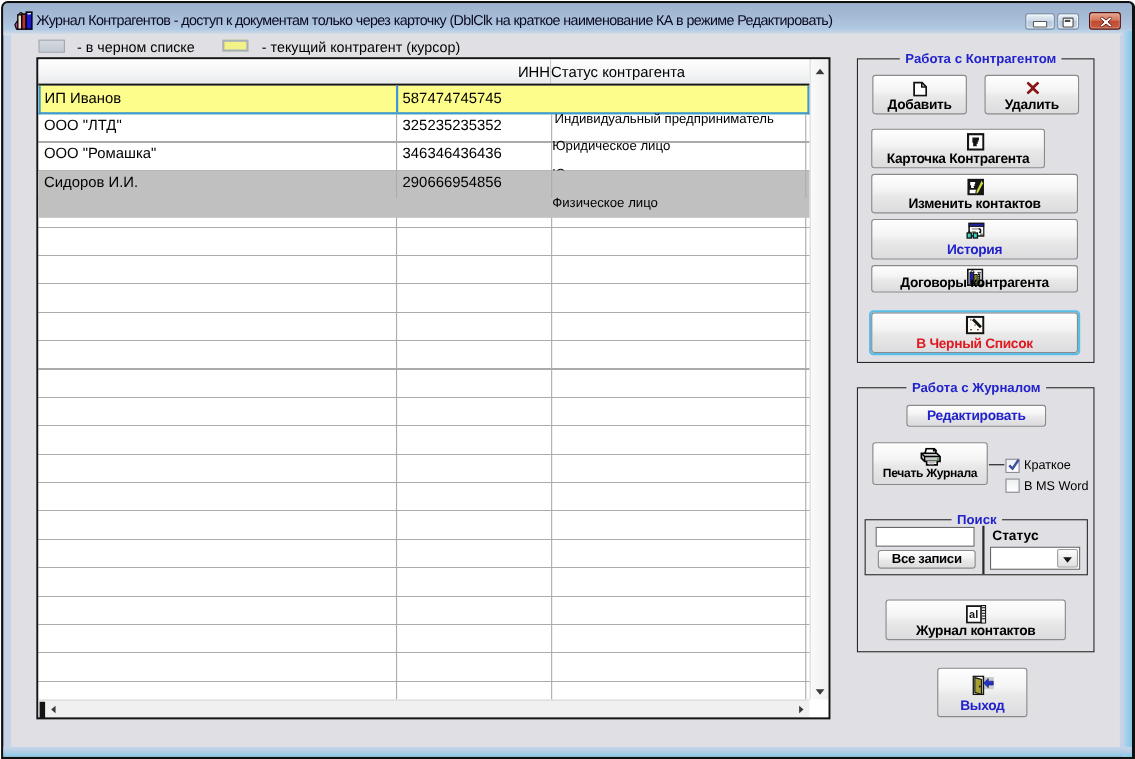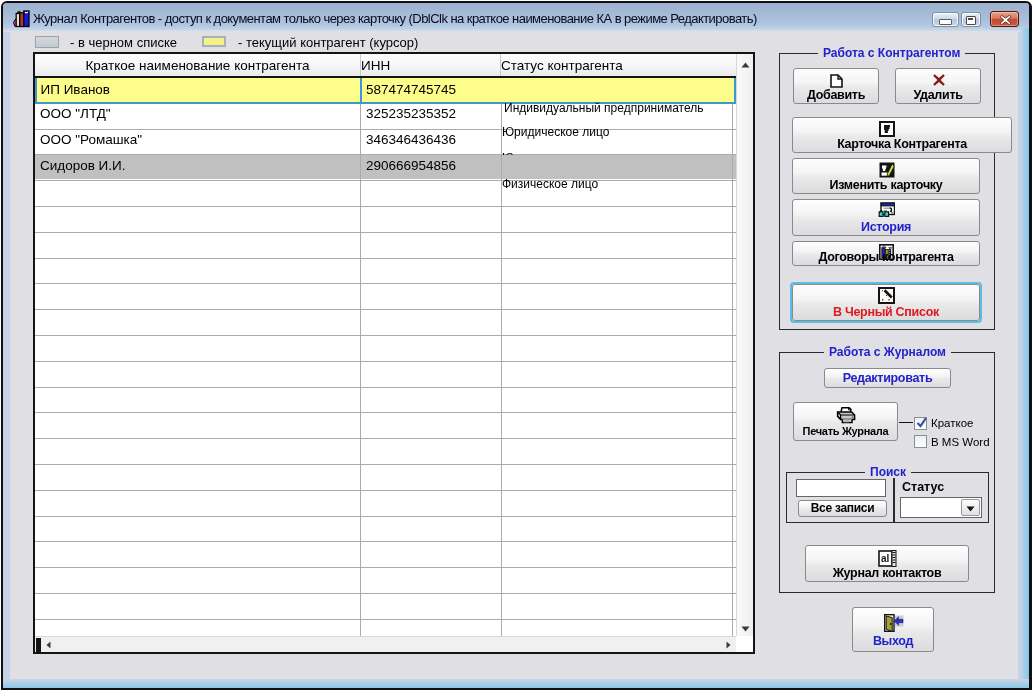--- a/index.html
+++ b/index.html
@@ -52,42 +52,41 @@
 <svg class="abs" style="left:9px;top:3px" width="11" height="10" viewBox="0 0 11 10">
 <path d="M1.6 0.3 L5.5 3.1 L9.4 0.3 L10.8 1.8 L7.3 5 L10.8 8.2 L9.4 9.7 L5.5 6.9 L1.6 9.7 L0.2 8.2 L3.7 5 L0.2 1.8 Z" fill="#fff" stroke="#60201a" stroke-width="0.9"></path>
     </svg>
   </div>
 <div class="abs" style="left:35px;top:36px;width:24px;height:12px;border:1px solid #9AA4B0;background:linear-gradient(180deg,#D4D8DE,#C4CAD2)"></div>
 <div class="abs t13" style="left:70px;top:35px">- в черном списке</div>
 <div class="abs" style="left:202px;top:36px;width:24px;height:11px;border:2px solid #A8B0BC;background:#F2F287"></div>
 <div class="abs t13" style="left:238px;top:35px">- текущий контрагент (курсор)</div>
 <div class="abs" style="left:33px;top:52px;width:722px;height:602px;border:2px solid #141414;background:#fff">
 <div class="abs" style="left:0;top:0;width:701px;height:22px;background:linear-gradient(180deg,#FDFDFD 0%,#F4F5F6 60%,#E9EAEC 100%)">
-<div class="abs" style="left:0;top:0;width:326px;height:22px;border-right:1px solid #C8CCD2;text-align:center;line-height:24px;font-size:13.5px">Краткое наименование контрагента</div>
-<div class="abs" style="left:326px;top:0;width:140px;height:22px;border-right:1px solid #C8CCD2;text-align:left;line-height:24px;font-size:13.5px">ИНН</div>
+<div class="abs" style="left:326px;top:0;width:140px;height:22px;border-right:1px solid #C8CCD2;text-align:right;line-height:24px;font-size:13.5px">ИНН</div>
 <div class="abs" style="left:466px;top:0;width:235px;height:22px;text-align:left;line-height:24px;font-size:13.5px">Статус контрагента</div>
 </div>
 <div class="abs" style="left:0;top:22px;width:701px;height:2px;background:#141414"></div>
 <div class="abs" style="left:0;top:24px;width:701px;height:558px;background:repeating-linear-gradient(180deg,#fff 0px,#fff 24.8px,#ABABAB 24.8px,#ABABAB 25.8px)">
 <div class="cline" style="left:325px;top:0;height:558px"></div>
 <div class="cline" style="left:466px;top:0;height:558px"></div>
 <div class="cline" style="left:697px;top:0;height:558px"></div>
 <div class="abs" style="left:0;top:0;width:701px;height:25.8px;background:#FDFD8B;border:2px solid #3E96D2;border-top:none">
 <div class="abs" style="left:323px;top:0;width:2px;height:100%;background:#3E96D2"></div>
 <div class="rowtxt" style="left:3.5px;top:3.5px">ИП Иванов</div>
 <div class="rowtxt" style="left:329px;top:3.5px">587474745745</div>
 <div class="sttxt" style="left:467px;top:5.5px">Индивидуальный предприниматель</div>
 </div>
 <div class="rowtxt" style="left:5px;top:28px">ООО "ЛТД"</div>
 <div class="rowtxt" style="left:331px;top:28px">325235235352</div>
 <div class="sttxt" style="left:467px;top:30px">Юридическое лицо</div>
 <div class="rowtxt" style="left:5px;top:54px">ООО "Ромашка"</div>
 <div class="rowtxt" style="left:331px;top:54px">346346436436</div>
 <div class="sttxt" style="left:467px;top:56px">Юридическое лицо</div>
-<div class="abs" style="left:0;top:77.4px;width:701px;height:24px;background:#C0C0C0">
+<div class="abs" style="left:0;top:77.4px;width:701px;height:43px;background:#C0C0C0">
 <div class="cline" style="left:325px;top:0;height:24.8px"></div>
 <div class="cline" style="left:466px;top:0;height:24.8px"></div>
 <div class="cline" style="left:697px;top:0;height:24.8px"></div>
 <div class="rowtxt" style="left:5px;top:3px">Сидоров И.И.</div>
 <div class="rowtxt" style="left:331px;top:3px">290666954856</div>
 <div class="sttxt" style="left:467px;top:5px">Физическое лицо</div>
 </div>
 </div>
 <div class="abs" style="left:701px;top:0;width:17px;height:582px;background:linear-gradient(90deg,#FAFAFA,#EFEFF1);border-left:1px solid #D8D8D8">
 <svg class="abs" style="left:4px;top:8px" width="9" height="6">
@@ -117,35 +116,35 @@
 <path d="M8 1 L8 5 L12 5" fill="none" stroke="#141414" stroke-width="1.4"></path>
     </svg>
     <div class="btxt" style="bottom:1px;color:#000;font-size:12.5px">Добавить</div>
   </div>
 <div class="btn" style="left:895px;top:68px;width:86px;height:36px;">
     <svg class="abs" style="left:37px;top:5px" width="12" height="12" viewBox="0 0 12 12">
 <path d="M1.7 0.2 L6 4 L10.3 0.2 L11.8 1.8 L7.6 6 L11.8 10.2 L10.3 11.8 L6 8 L1.7 11.8 L0.2 10.2 L4.4 6 L0.2 1.8 Z" fill="#8B1616"></path>
     </svg>
     <div class="btxt" style="bottom:1px;color:#000;font-size:12.5px">Удалить</div>
   </div>
-<div class="btn" style="left:792px;top:117px;width:220px;height:36px;">
+<div class="btn" style="left:792px;top:117px;width:158px;height:36px;">
     <svg class="abs" style="left:86px;top:3px" width="16" height="16" viewBox="0 0 16 16">
 <rect x="1" y="1" width="14" height="14" fill="#fff" stroke="#141414" stroke-width="2"></rect>
 <path d="M5 4 L11 4 L11 6.4 L10 6.4 L10.8 7.9 L9.5 7.9 L10.1 9.6 L8.7 9.6 L9.1 12 L5.7 12 L5.7 8.7 L5 8.7 Z" fill="#141414"></path>
     </svg>
     <div class="btxt" style="bottom:1px;color:#000;font-size:12.5px">Карточка Контрагента</div>
   </div>
 <div class="btn" style="left:792px;top:158px;width:188px;height:36px;">
     <svg class="abs" style="left:86px;top:3px" width="16" height="16" viewBox="0 0 16 16">
 <rect x="0.5" y="0.5" width="15" height="15" fill="#141414"></rect>
 <path d="M3 3.5 L7.5 3.5 L7.5 5.5 L6.7 5.5 L7.2 7.2 L6 7.2 L6.5 9 L3.8 9 L3.8 6.5 L3 6.5 Z" fill="#fff"></path>
 <rect x="2.5" y="10.5" width="7.5" height="3.2" fill="#fff"></rect>
 <path d="M13.2 1.4 L15.2 4.6 L10.6 13.2 L8.2 14.8 L8.4 11.6 L12.6 3 Z" fill="#CCDC40" stroke="#141414" stroke-width="0.9"></path>
     </svg>
-    <div class="btxt" style="bottom:1px;color:#000;font-size:12.5px">Изменить карточку</div>
+    <div class="btxt" style="bottom:1px;color:#000;font-size:12.5px">Изменить контактов</div>
   </div>
 <div class="btn" style="left:792px;top:199px;width:188px;height:37px;">
     <svg class="abs" style="left:85px;top:2px" width="17" height="16" viewBox="0 0 17 16">
 <rect x="3" y="1" width="13.5" height="11.5" fill="#fff" stroke="#141414" stroke-width="1.4"></rect>
 <rect x="3" y="1" width="13.5" height="3" fill="#202090" stroke="#141414" stroke-width="0.8"></rect>
 <rect x="5.5" y="5.5" width="5.5" height="1.4" fill="#A0A898"></rect>
 <rect x="5.5" y="8.2" width="3.5" height="1.4" fill="#708060"></rect>
 <rect x="13" y="10.2" width="2.4" height="1.4" fill="#708060"></rect>
 <path d="M11.5 6 Q14.2 6 13.3 9.2 L12 9.2" fill="none" stroke="#141414" stroke-width="1.4"></path>
 <rect x="1.2" y="9.8" width="3.8" height="4.6" fill="#30D8C8" stroke="#141414" stroke-width="1.2"></rect>

